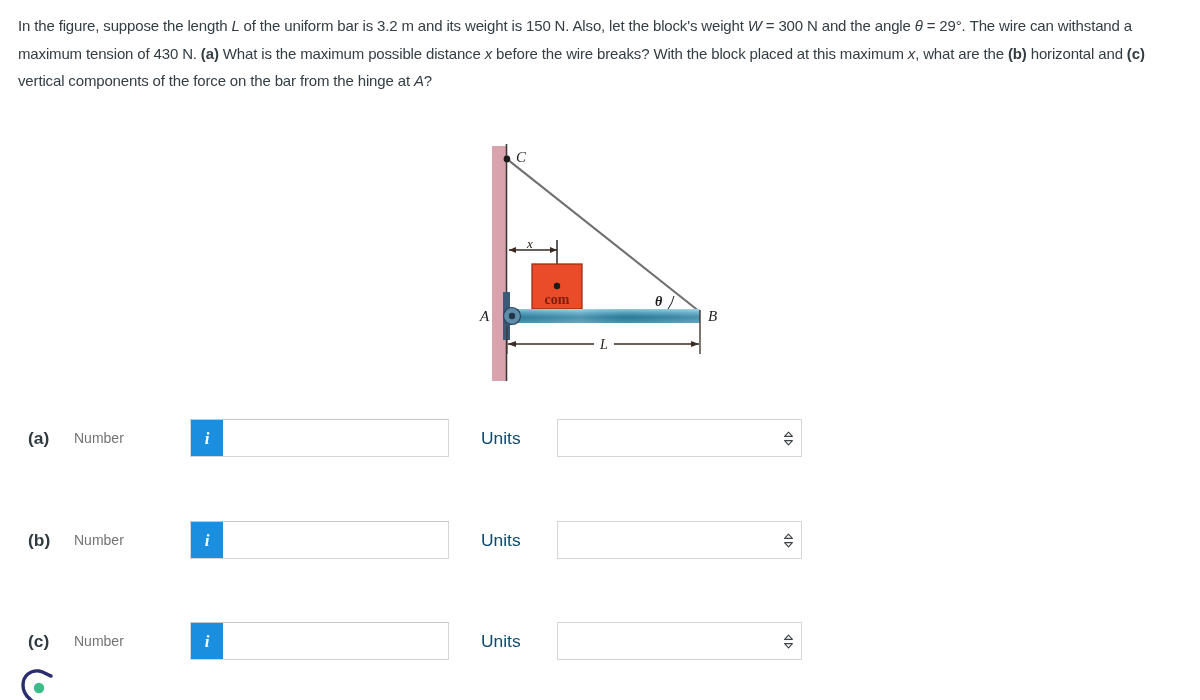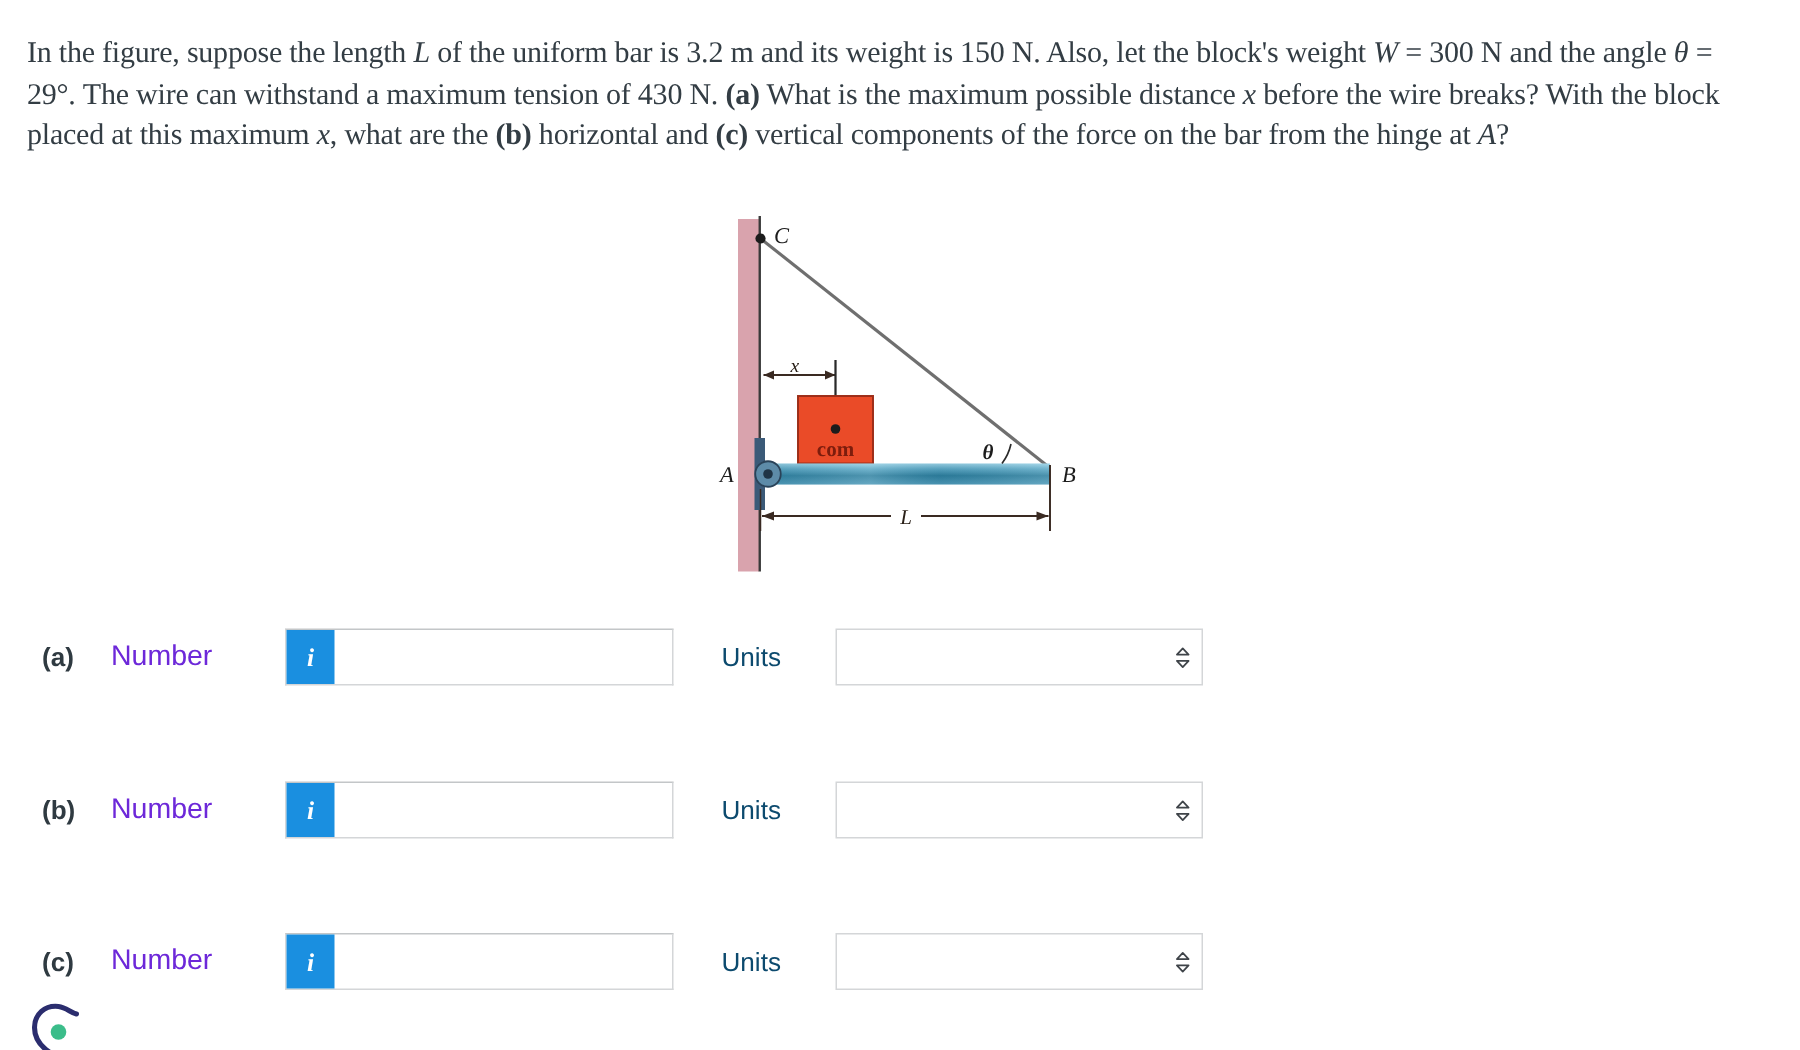--- a/index.html
+++ b/index.html
@@ -13,27 +13,26 @@
     overflow: hidden;
     font-family: "Liberation Sans", sans-serif;
     color: #2f3a41;
     position: relative;
   }
 
   
   .problem-text {
     position: absolute;
     left: 18px;
-    top: 22px;
+    top: 12px;
     width: 1155px;
-    font-size: 20px;
+    font-size: 15px;
     line-height: 27.5px;
     color: #333d44;
     letter-spacing: -0.15px;
-    font-family: Liberation Serif, serif;
   }
   .problem-text i {
     font-style: italic;
   }
   .problem-text b {
     font-weight: bold;
   }
 
   
   .figure-wrap {
@@ -63,22 +62,22 @@
   .row-label {
     width: 46px;
     margin-left: 28px;
     font-size: 17.4px;
     font-weight: bold;
     color: #2f3a41;
     text-align: left;
   }
   .row-number-label {
     width: 110px;
-    font-size: 19px;
-    color: #6d28d9;
+    font-size: 14px;
+    color: #737373;
   }
 
   .number-field {
     position: relative;
     display: flex;
     align-items: stretch;
     width: 259px;
     height: 38px;
     margin-left: 6px;
     border: 1px solid #d4d6d8;

